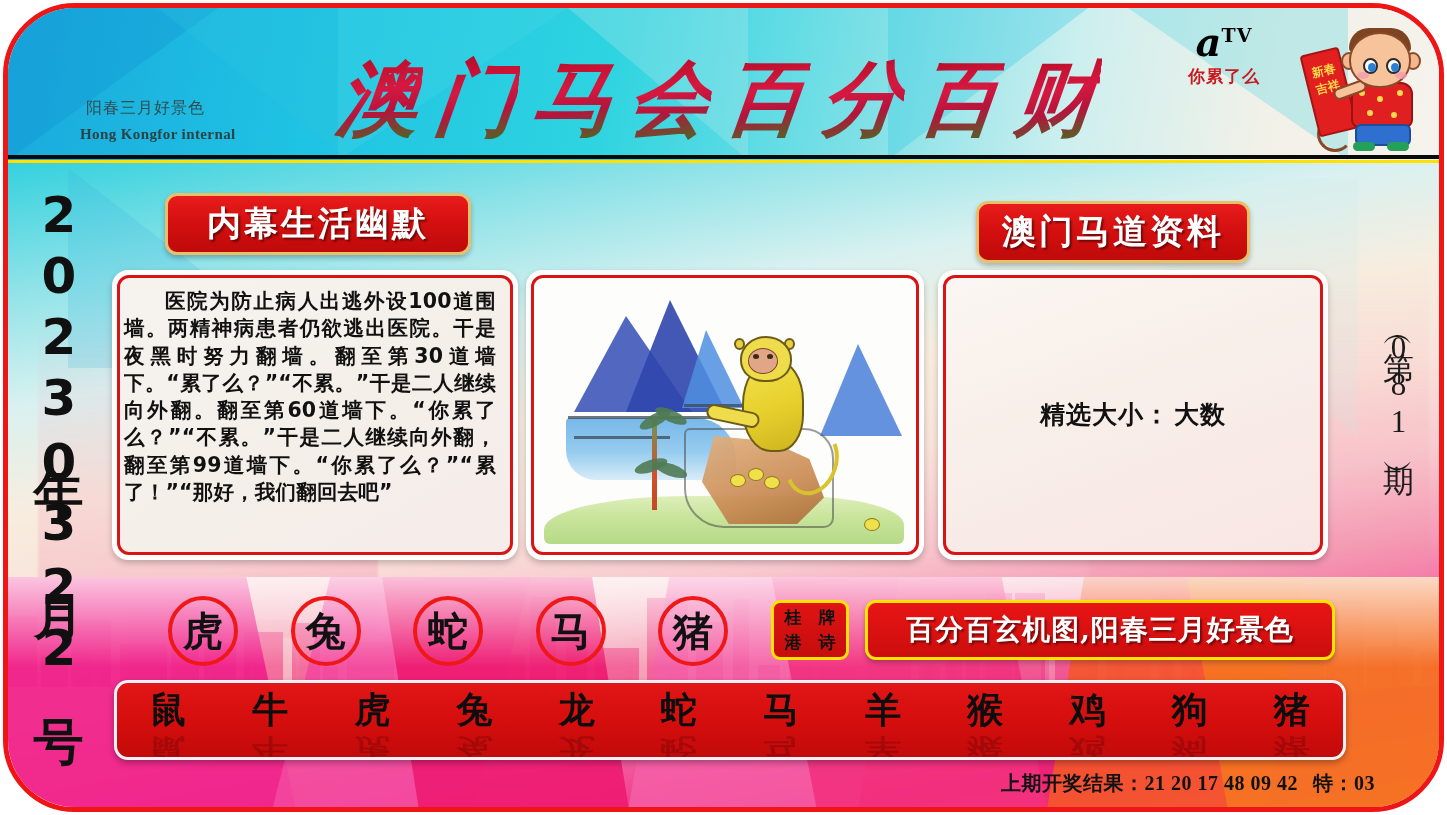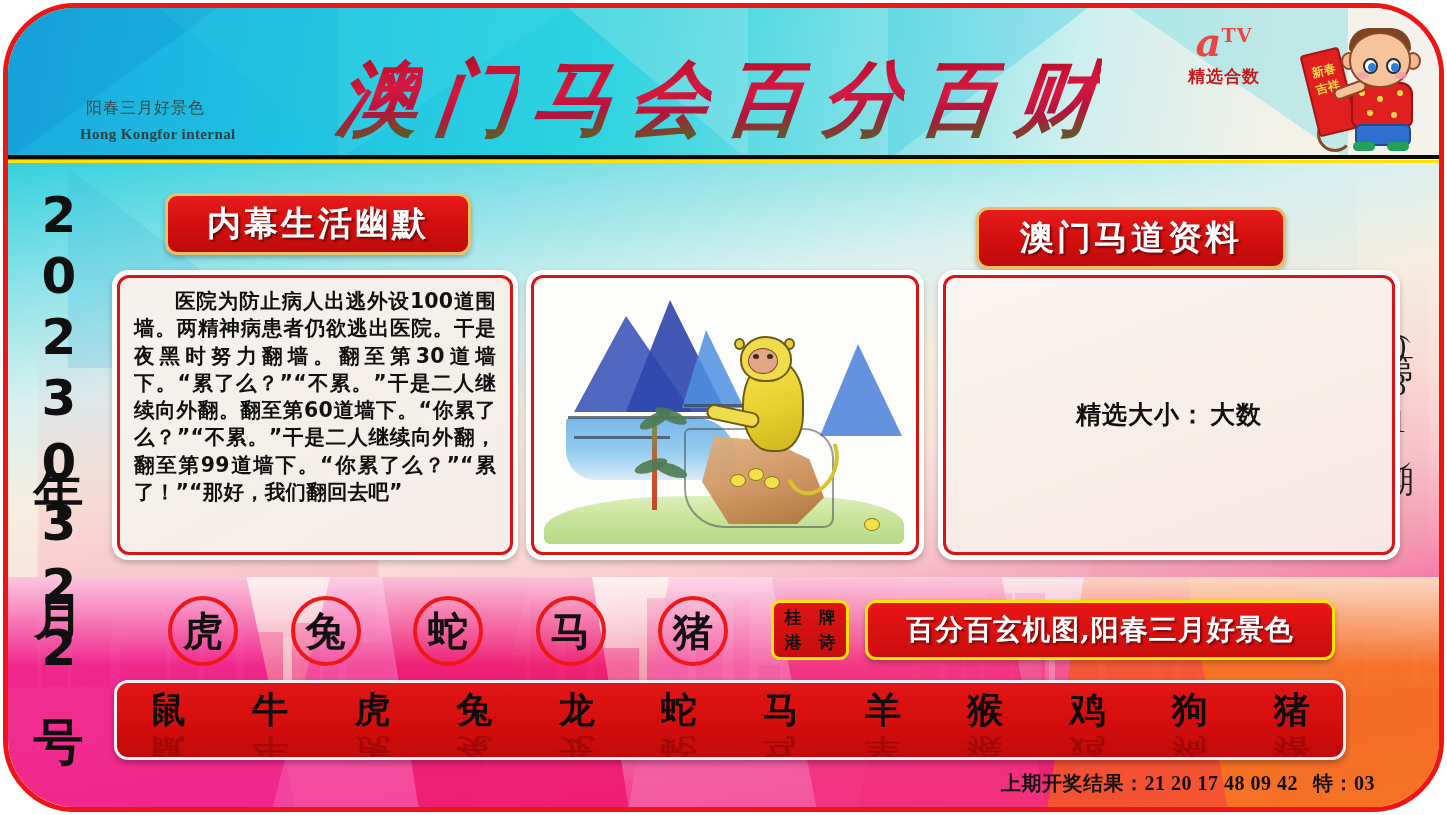--- a/index.html
+++ b/index.html
@@ -80,21 +80,21 @@
     background:linear-gradient(170deg,#8e1225 0%,#c21030 22%,#d61840 42%,#b5143c 60%,#5e5a2a 82%,#36512a 100%);
     -webkit-background-clip:text; background-clip:text; color:transparent;
     font-style:italic; transform:skewX(-6deg);
     text-shadow:0 0 0 rgba(0,0,0,0);
   }
   .divider-black{ position:absolute; left:0; top:147px; width:100%; height:4px; background:#0a0a0a; }
   .divider-yellow{ position:absolute; left:0; top:151.5px; width:100%; height:3px; background:#ffe000; }
 
   
   .atv{ position:absolute; right:155px; top:14px; width:120px; height:74px; text-align:center; }
-  .atv-mark{ font-size:40px; font-weight:700; color:#ef4444; line-height:1;
+  .atv-mark{ font-size:40px; font-weight:700; color:#000000; line-height:1;
              font-family:"DejaVu Serif",serif; font-style:italic; }
   .atv-mark .tv{ font-size:19px; font-style:normal; vertical-align:super; letter-spacing:1px;}
   .atv-cn{ font-size:17px; font-weight:700; color:#c7191f; letter-spacing:1px; margin-top:3px;}
   
   .mascot{ position:absolute; right:18px; top:16px; width:118px; height:128px; }
   .m-head{ position:absolute; left:46px; top:8px; width:62px; height:56px; background:#f6c39b;
            border-radius:50% 50% 48% 48%; border:2px solid #8a4a2a; }
   .m-hair{ position:absolute; left:46px; top:4px; width:62px; height:24px; background:#7c4421;
            border-radius:30px 30px 6px 6px; }
   .m-ear{ position:absolute; top:28px; width:16px; height:18px; background:#f3b890; border:2px solid #8a4a2a; border-radius:50%; }
@@ -143,44 +143,44 @@
     border:3px solid #f0c martialLaw; 
     display:flex; align-items:center; justify-content:center;
     color:#fff; font-weight:700; font-size:34px; letter-spacing:3px;
     font-family:"DejaVu Serif","Liberation Serif",serif;
     box-shadow:0 3px 5px rgba(0,0,0,.25);
   }
   .pill{ border:3px solid #e8c06a; }
   .pill span{ text-shadow:2px 2px 2px rgba(0,0,0,.45); }
   #pill1{ left:157px; top:185px; width:306px; }
   #pill2{ left:566px; top:185px; width:300px; }
-  #pill3{ left:968px; top:199px; width:310px; }
+  #pill3{ left:968px; top:193px; width:274px; }
 
   
   .panel{
     position:absolute; border-radius:16px; background:#fff; padding:5px;
     box-shadow:0 3px 6px rgba(0,0,0,.22);
   }
   .panel-in{
     width:100%; height:100%; border:3px solid #d81414; border-radius:12px;
     background:linear-gradient(150deg,#f6f3ef 0%,#f4efe9 50%,#f6ecea 100%);
     overflow:hidden;
   }
   #joke{ left:104px; top:262px; width:406px; height:290px; }
-  #joke .panel-in{ padding:10px 14px 8px 14px; }
+  #joke .panel-in{ padding:10px 14px 8px 4px; }
   .joke-text{
     font-family:"DejaVu Sans","Liberation Sans",sans-serif;
     font-weight:700; font-size:20.5px; line-height:1.33; color:#111;
     text-indent:2em; text-align:justify; letter-spacing:.2px;
   }
 
   #pic{ left:518px; top:262px; width:398px; height:290px; }
   #pic .panel-in{ background:#fdfdfb; position:relative; }
 
-  #info{ left:930px; top:262px; width:462px; height:290px; }
+  #info{ left:930px; top:262px; width:390px; height:290px; }
   #info .panel-in{
     background:linear-gradient(160deg,#fbf6f3 0%,#f8efe9 40%,#f9e6e4 100%);
     display:flex; flex-direction:column; justify-content:center; padding:6px 14px;
   }
   .info-row{
     display:flex; align-items:center; justify-content:center;
     font-family:"DejaVu Sans","Liberation Sans",sans-serif; font-weight:700;
     font-size:25px; color:#111; letter-spacing:1px; height:20%;
   }
   .info-row .k{ margin-right:4px; }
@@ -414,21 +414,21 @@
         <span>马</span>
         <span>会</span>
         <span>百</span>
         <span>分</span>
         <span>百</span>
         <span>财</span>
       </div>
 
       <div class="atv">
         <div class="atv-mark"><span>a</span><span class="tv">TV</span></div>
-        <div class="atv-cn">精选合数</div>
+        <div class="atv-cn">你累了么</div>
       </div>
 
       <div class="mascot">
         <div class="m-tail"></div>
         <div class="m-scroll">
           <b>新春</b>
           <b>吉祥</b>
         </div>
         <div class="m-body"></div>
         <div class="m-dot" style="left:56px;top:66px"></div>

